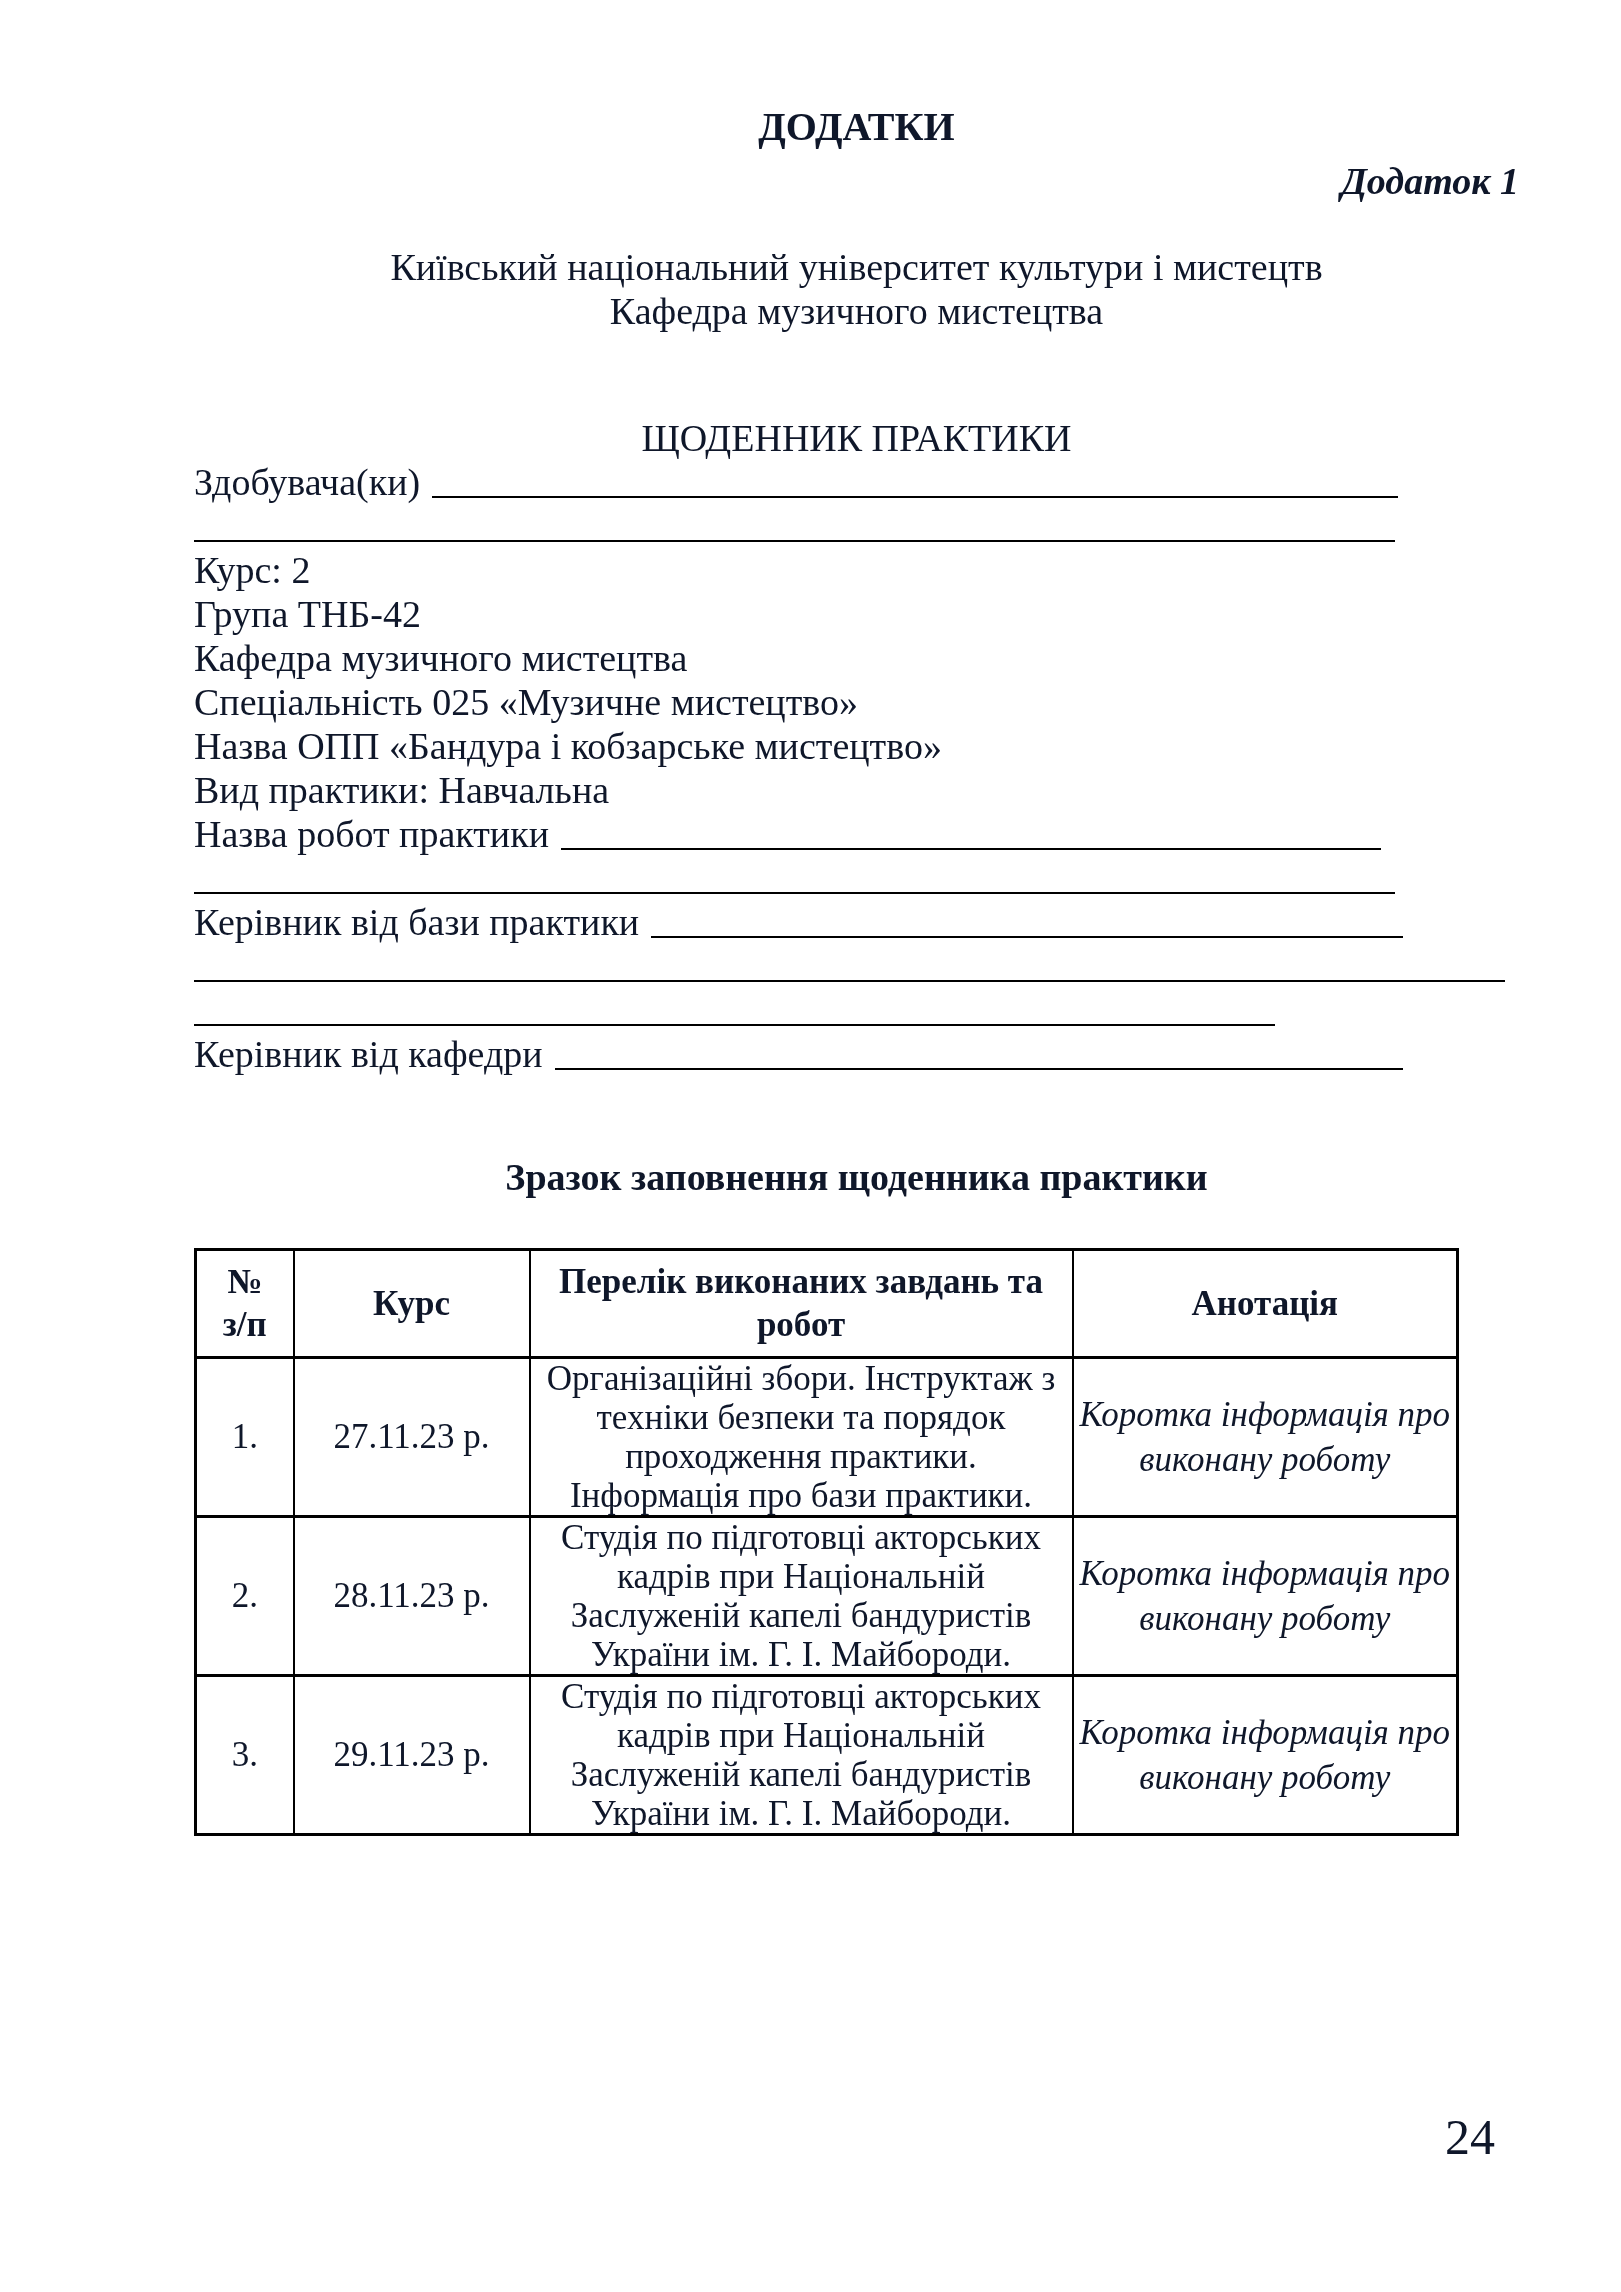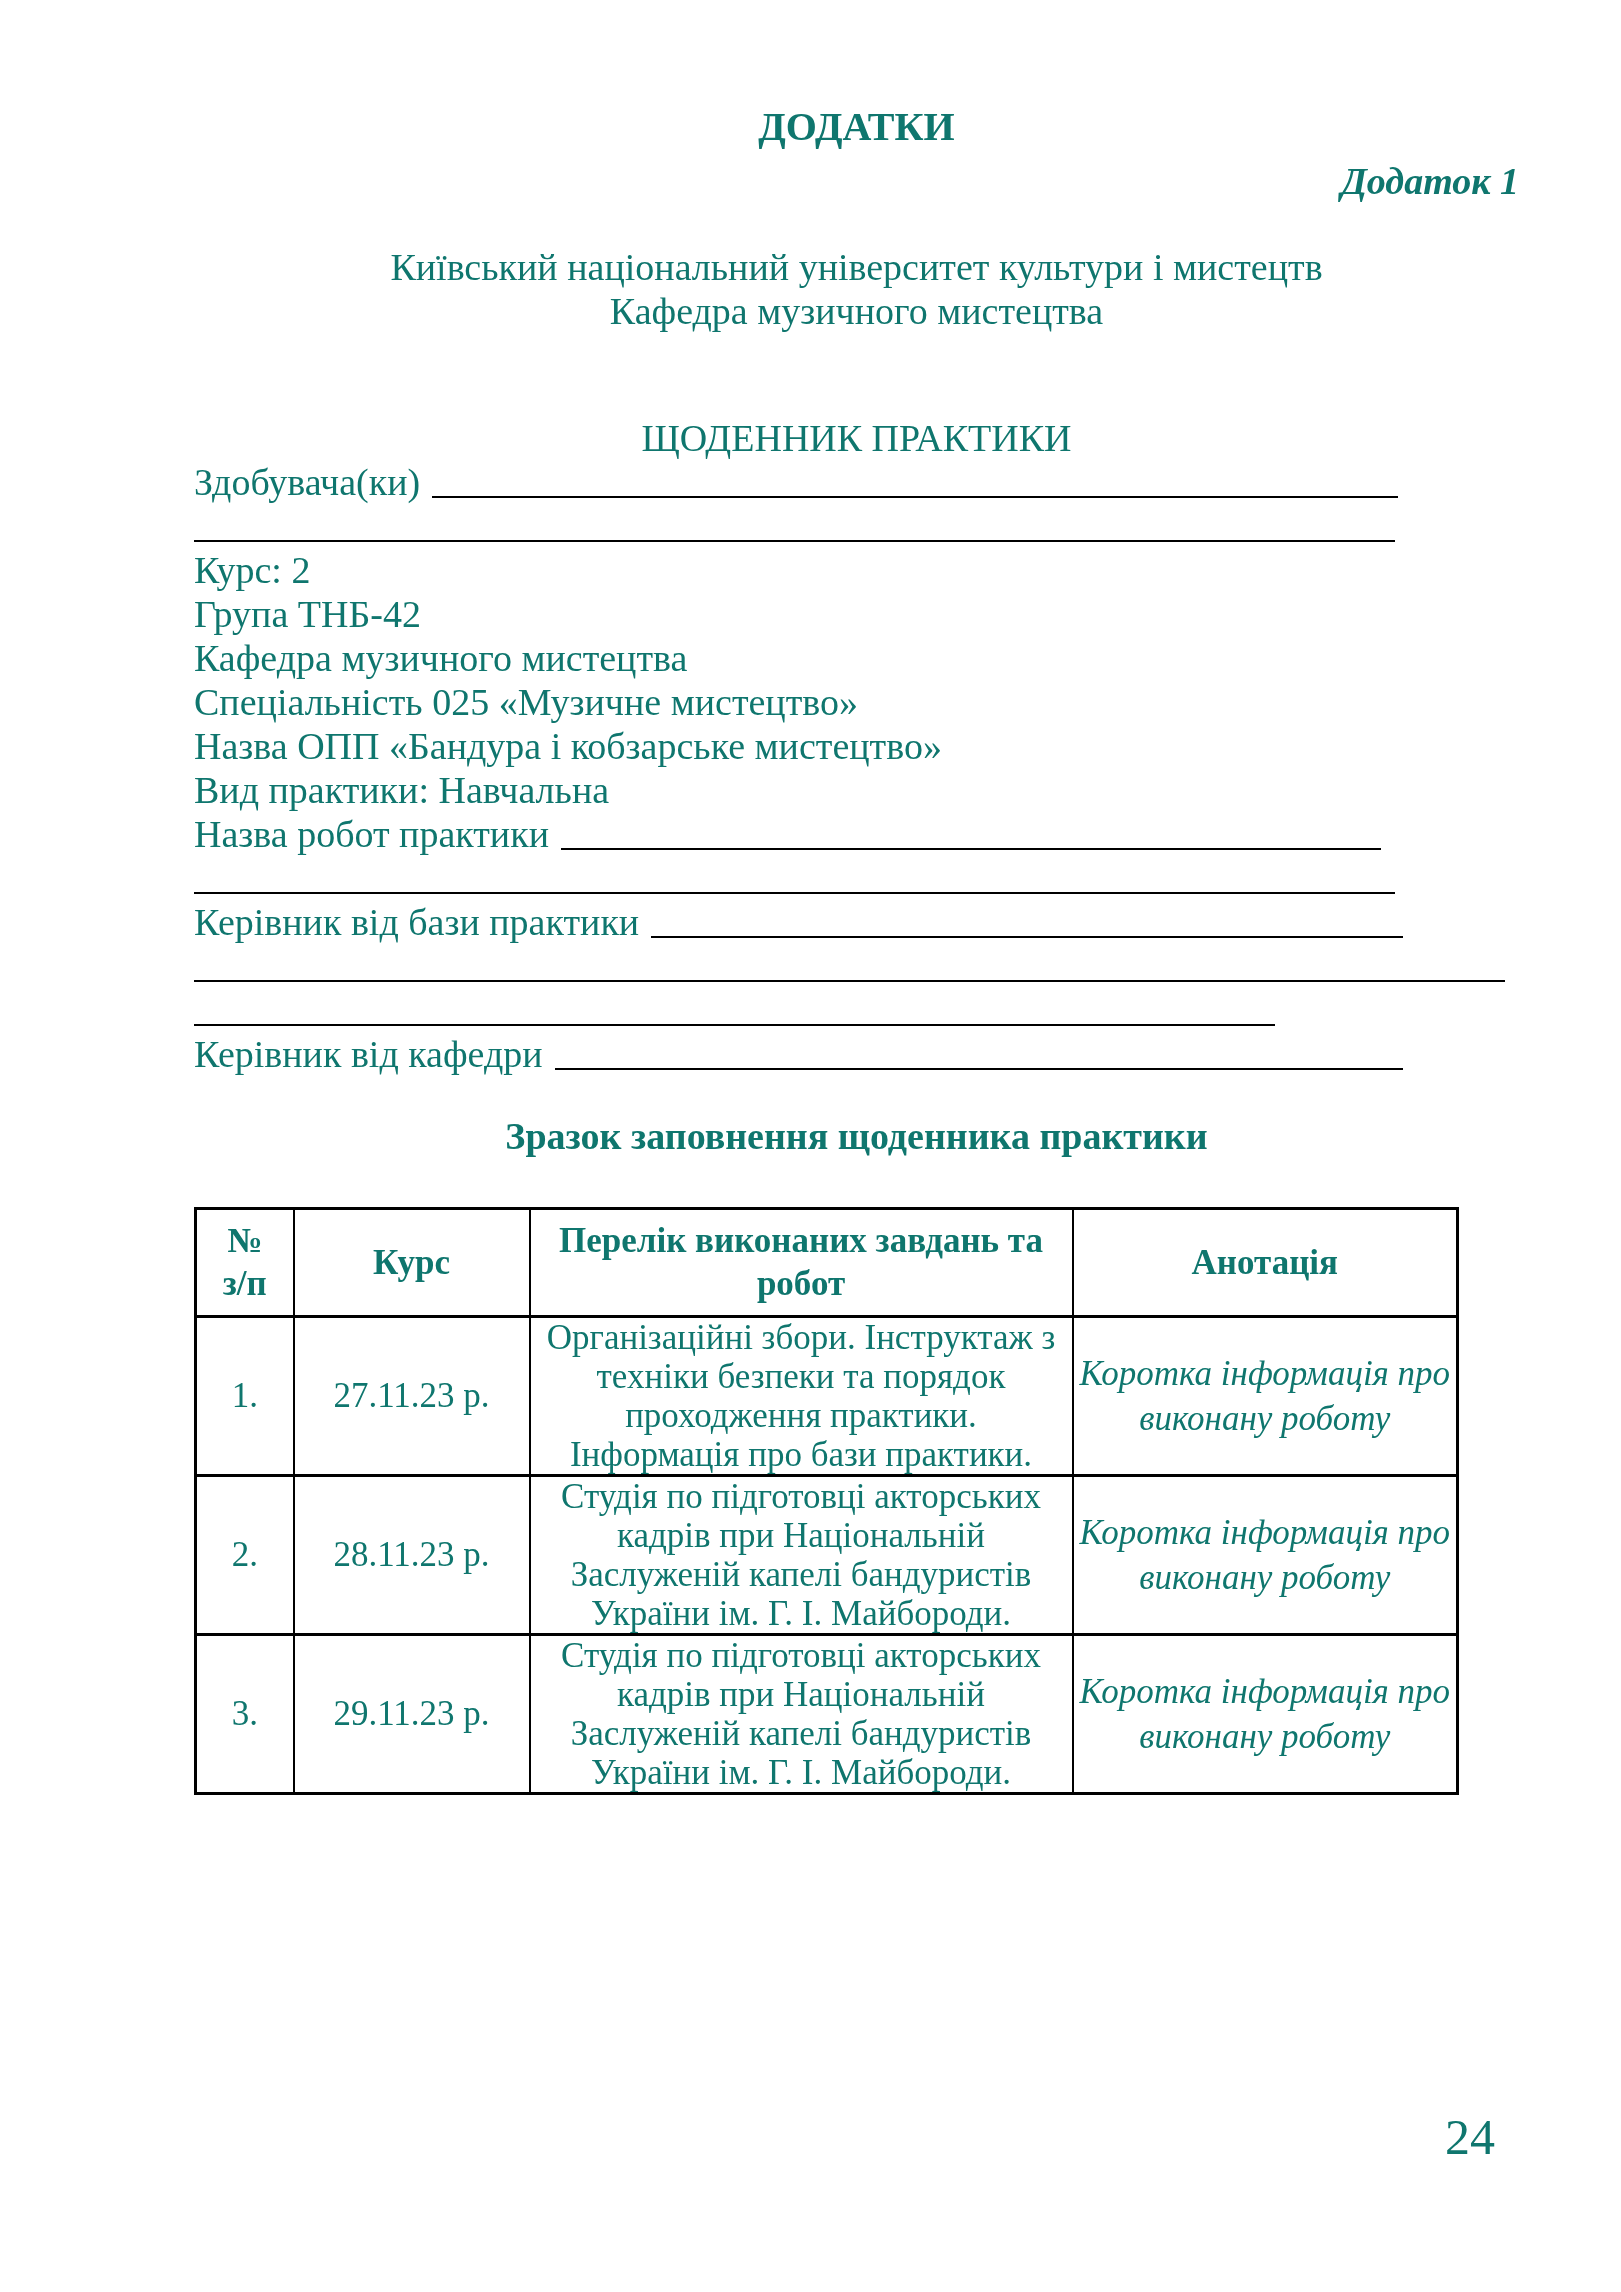--- a/index.html
+++ b/index.html
@@ -2,21 +2,21 @@
 <html><head>
 <meta charset="utf-8">
 <style>
   html,body{margin:0;padding:0;background:#888;}
   .page{
     position:relative;
     width:1621px;height:2293px;
     background:#fff;
     margin:0 auto;
     font-family:"Liberation Serif","DejaVu Serif",serif;
-    color:#0f766e;
+    color:#0f172a;
     overflow:hidden;
   }
   .content{padding:0 102px 0 194px;}
   .pre{white-space:pre-line;}
 
   .doc-title{font-size:40px;line-height:45px;font-weight:bold;text-align:center;margin-top:104px;}
   .appendix{font-size:38px;line-height:44px;font-weight:bold;font-style:italic;text-align:right;margin-top:9.8px;}
   .section-title{font-size:38px;line-height:44px;font-weight:bold;text-align:center;margin-top:49px;}
   .univ{font-size:38px;line-height:44px;text-align:center;margin-top:42px;}
   .dept{font-size:38px;line-height:44px;text-align:center;}
@@ -26,21 +26,21 @@
   .fline{display:flex;align-items:stretch;height:44px;gap:12px;}
   .fline .lbl{white-space:nowrap;}
   .fill{flex:1 1 auto;border-bottom:2.9px solid #000;margin-bottom:5.9px;}
   .mr-a{margin-right:121px;}  
   .mr-b{margin-right:124px;}  
   .mr-c{margin-right:138px;}  
   .mr-d{margin-right:116px;}  
   .mr-e{margin-right:13.7px;}   
   .mr-f{margin-right:244px;}  
 
-  .sample-heading{font-size:38px;line-height:44px;font-weight:bold;text-align:center;margin-top:38px;}
+  .sample-heading{font-size:38px;line-height:44px;font-weight:bold;text-align:center;margin-top:79px;}
 
   table.diary{
     border-collapse:collapse;
     table-layout:fixed;
     width:1262px;
     margin-top:49px;
     font-size:35px;
   }
   table.diary th,table.diary td{
     border-left:2.9px solid #000;border-right:2.9px solid #000;

